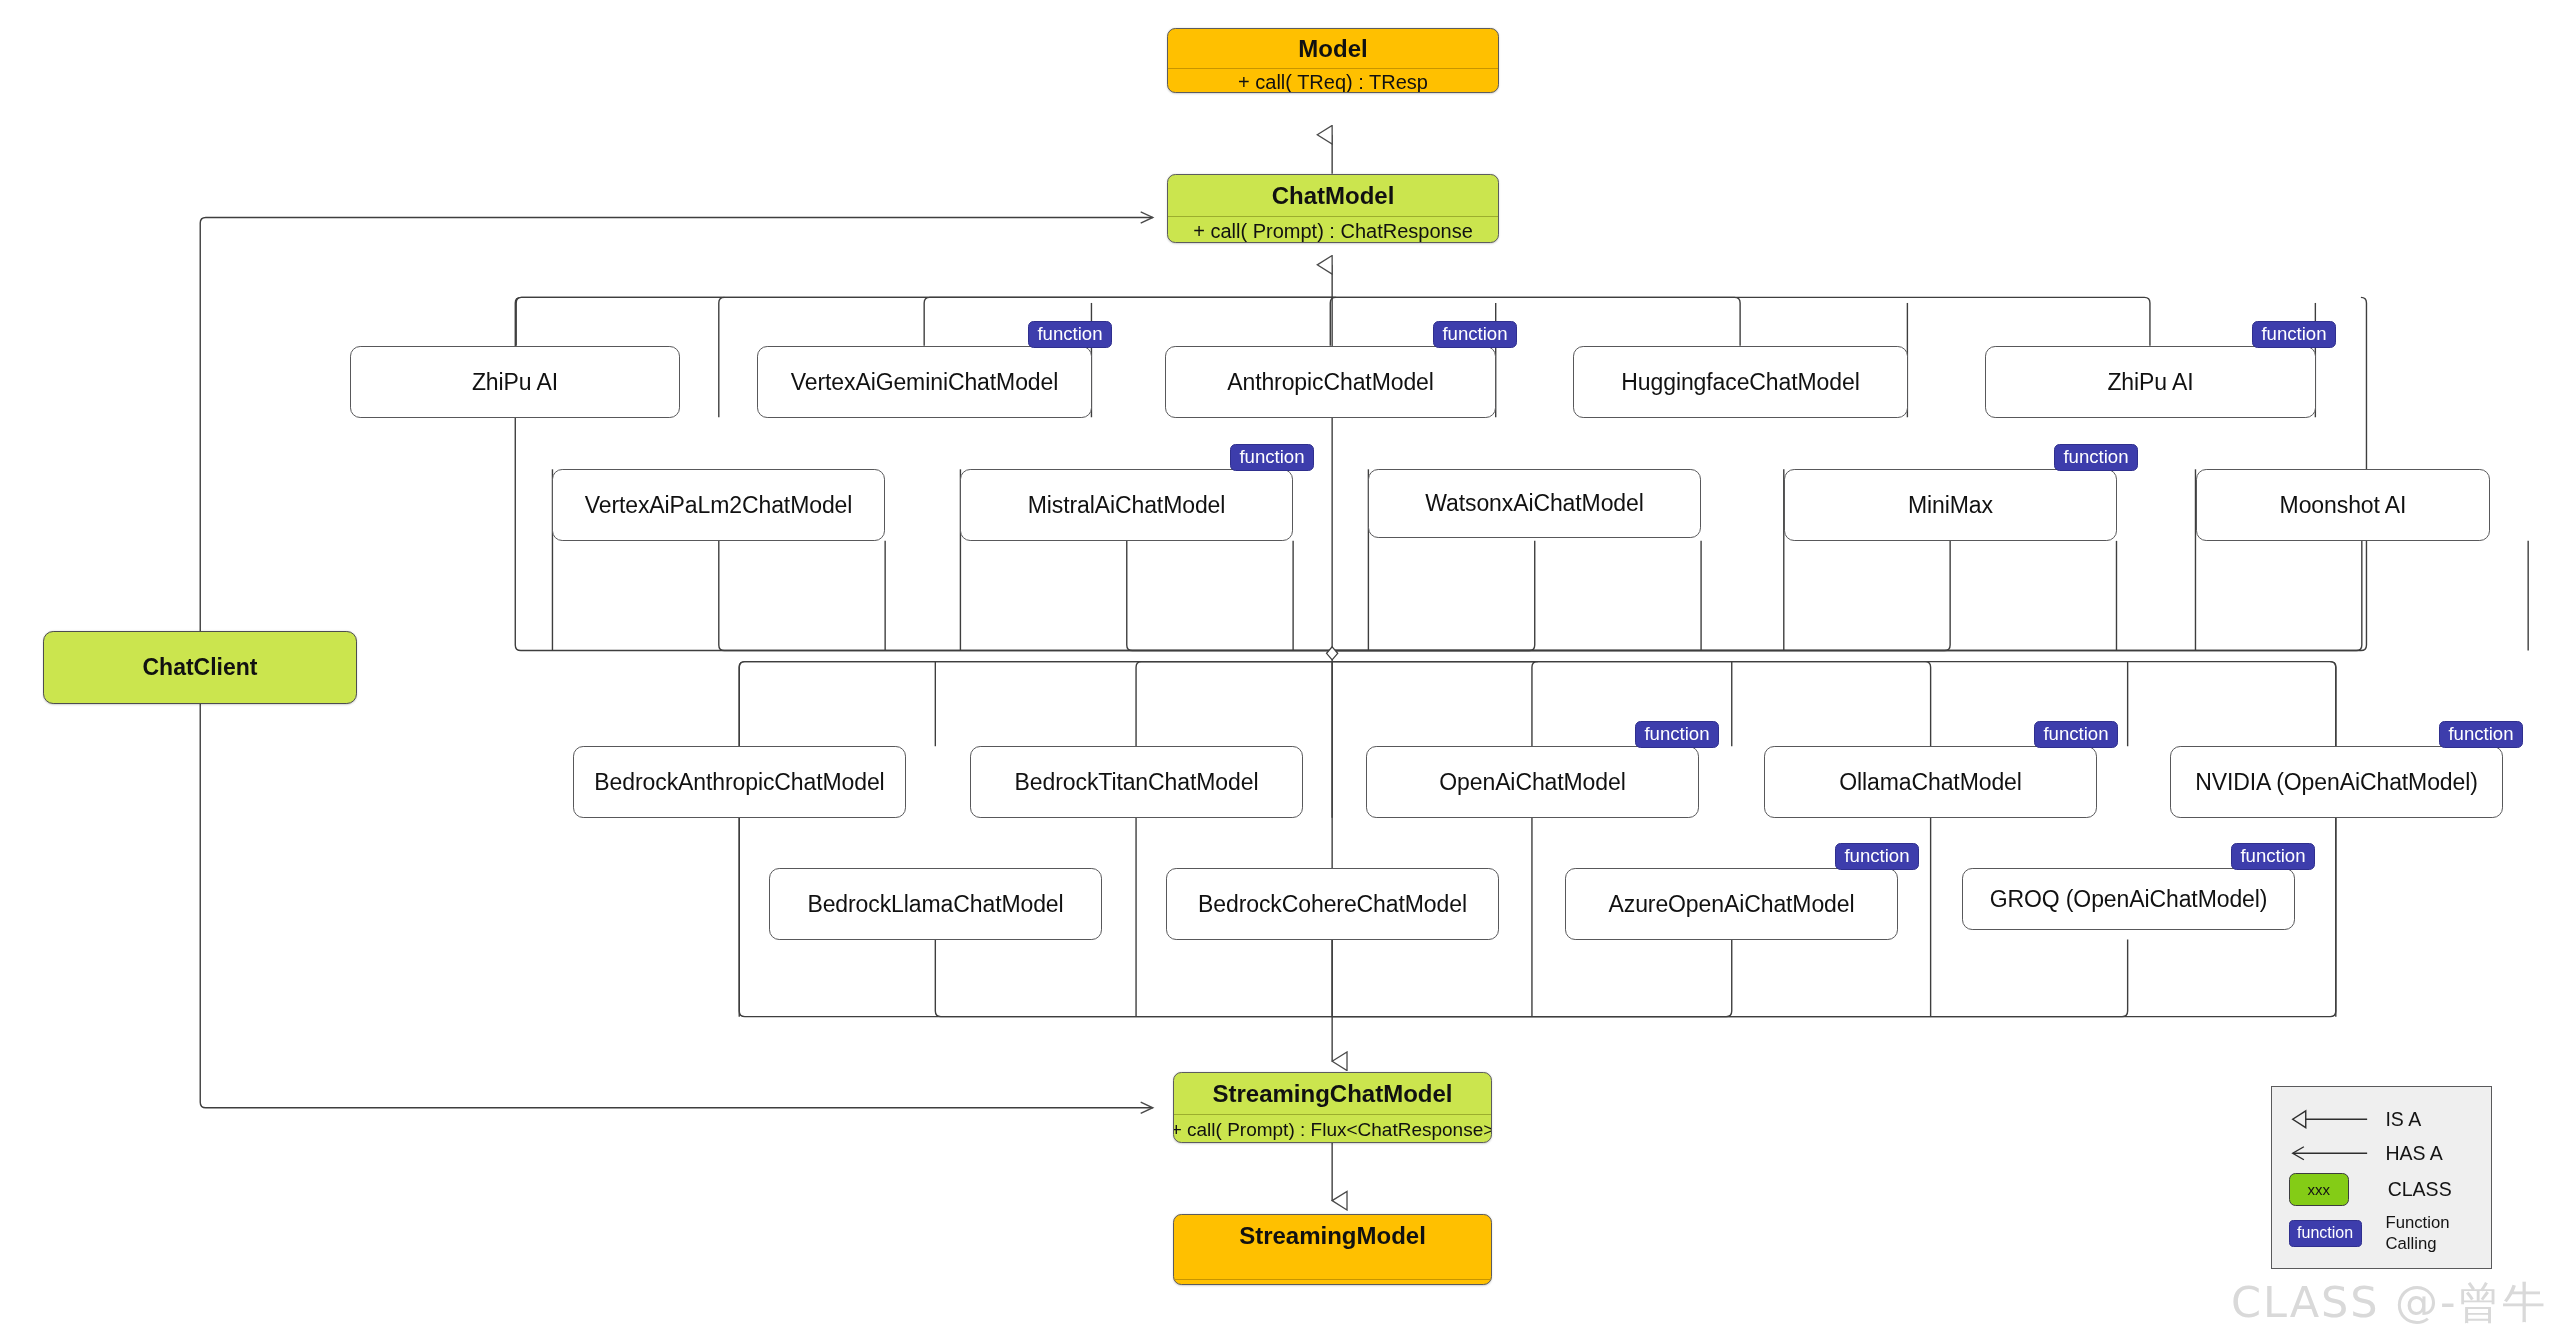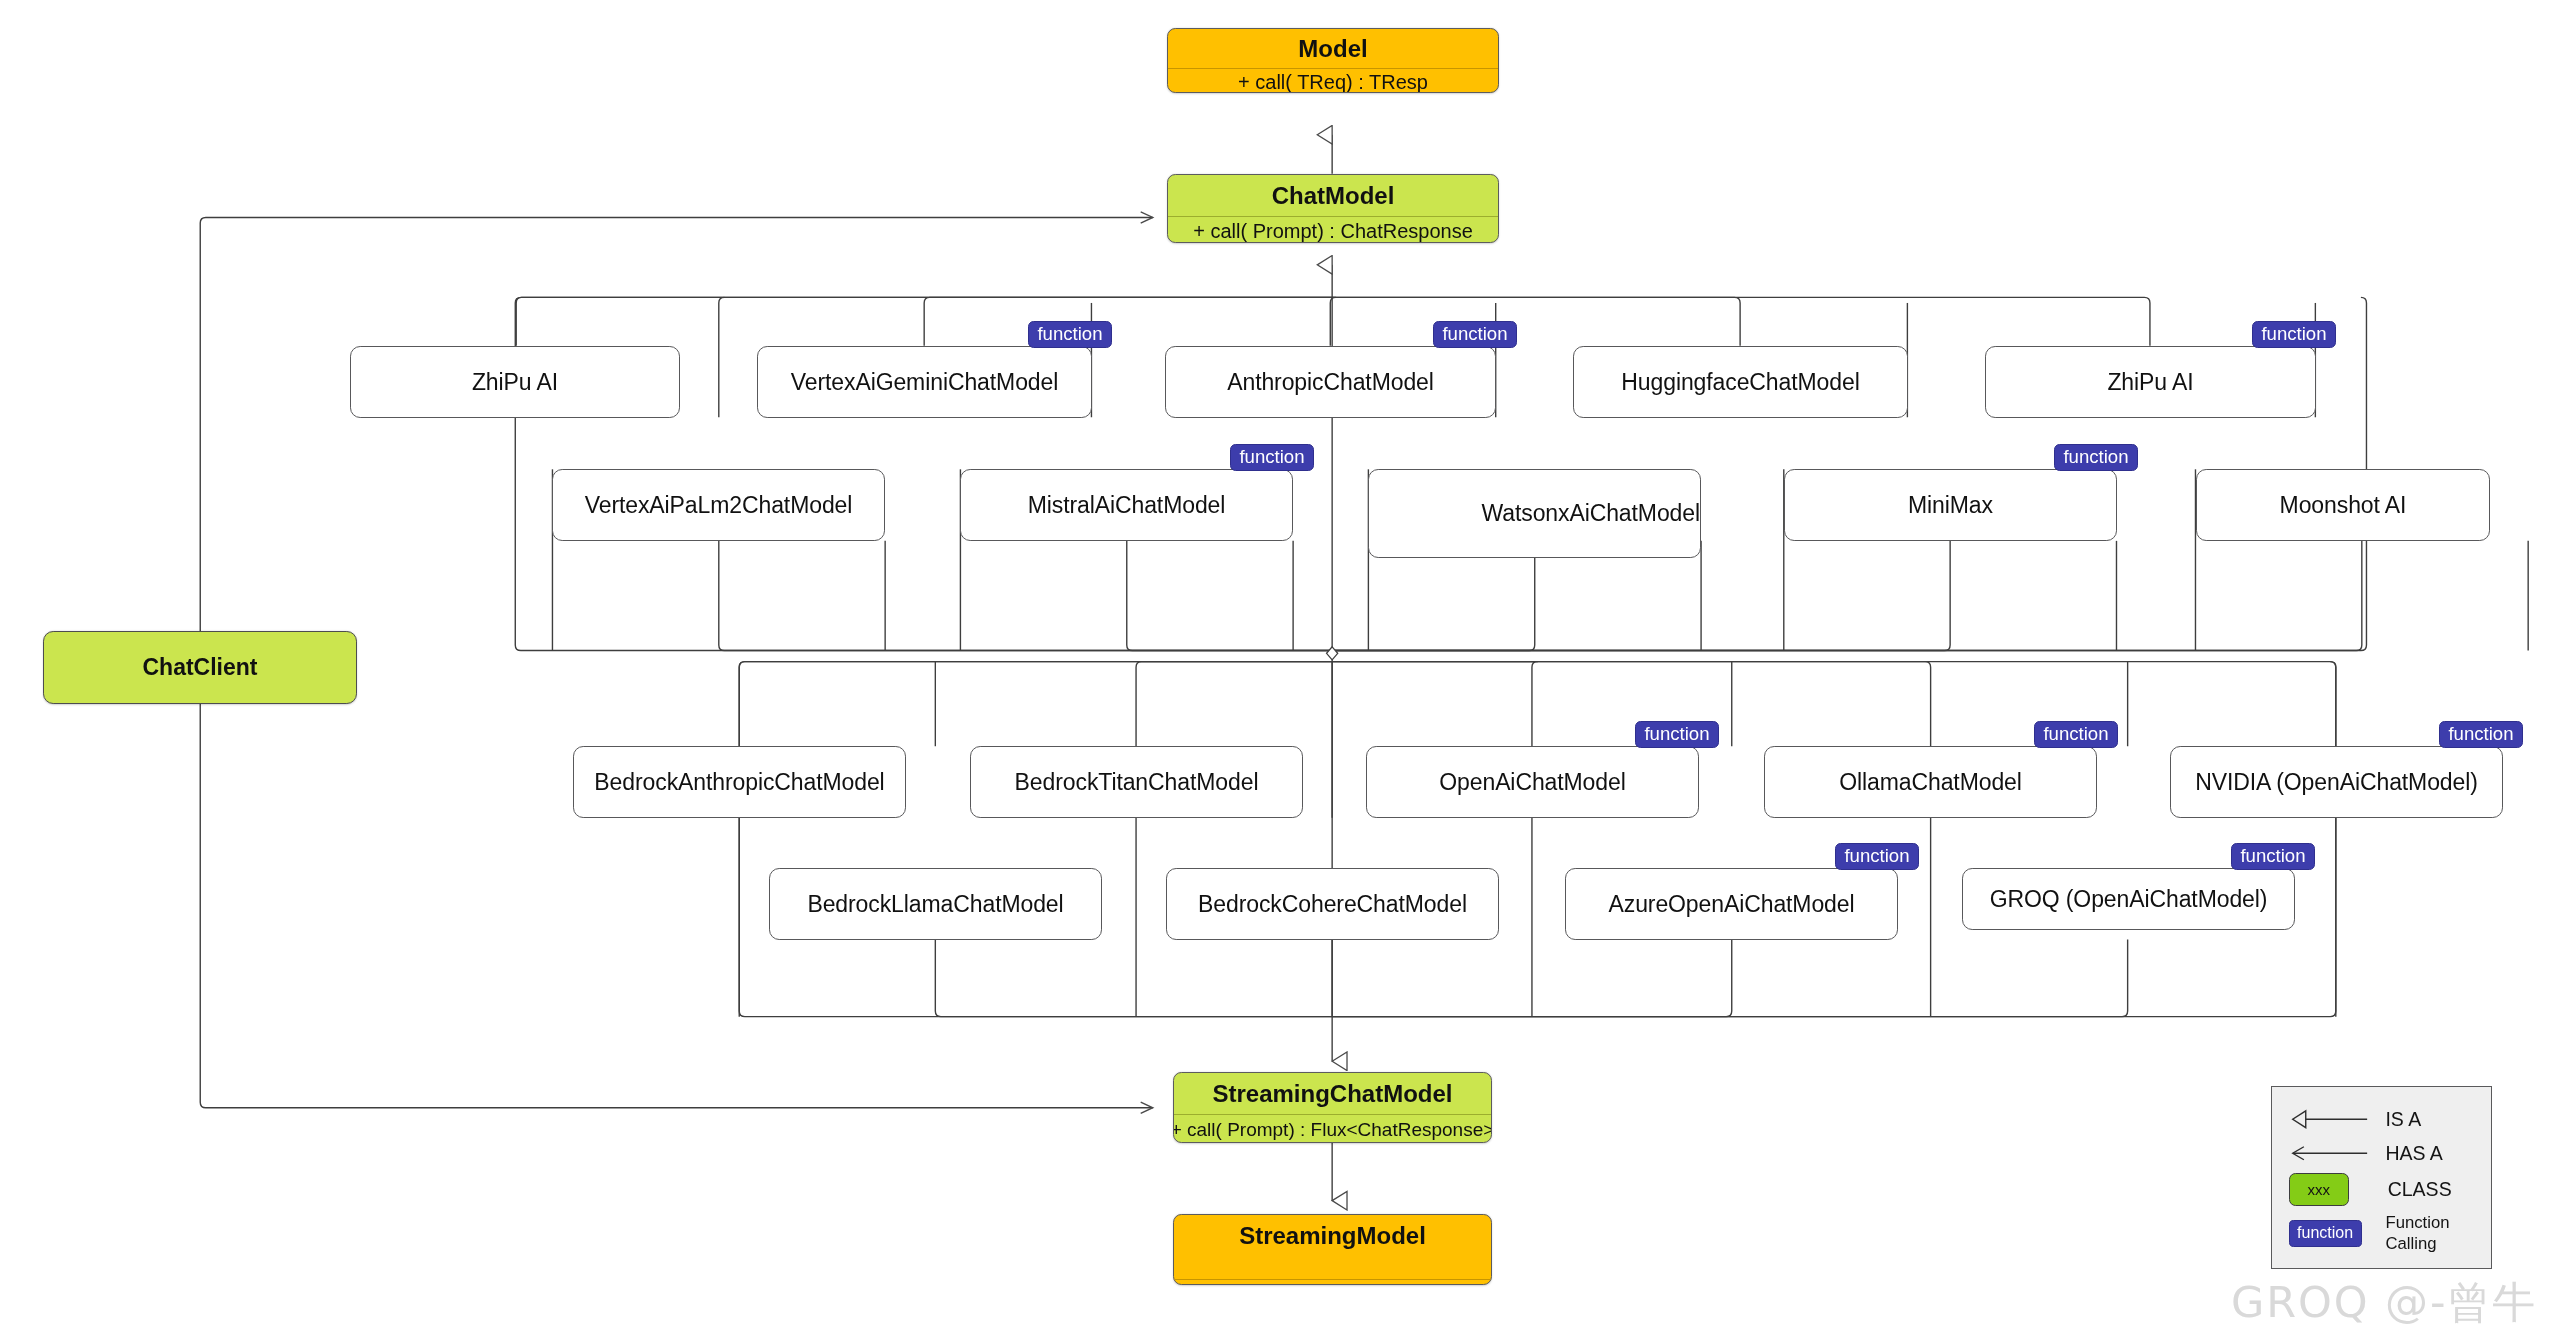--- a/index.html
+++ b/index.html
@@ -297,21 +297,21 @@
         <span>ZhiPu AI</span>
       </div>
       <div class="fbadge" style="left: 2252px; top: 321px;">function</div>
       <div class="node" style="left: 552px; top: 469px; width: 333px; height: 72px;">
         <span>VertexAiPaLm2ChatModel</span>
       </div>
       <div class="node" style="left: 960px; top: 469px; width: 333px; height: 72px;">
         <span>MistralAiChatModel</span>
       </div>
       <div class="fbadge" style="left: 1230px; top: 444px;">function</div>
-      <div class="node" style="left: 1368px; top: 469px; width: 333px; height: 89px; justify-content: flex-end;">
+      <div class="node" style="left: 1368px; top: 469px; width: 333px; height: 69px;">
         <span>WatsonxAiChatModel</span>
       </div>
       <div class="node" style="left: 1784px; top: 469px; width: 333px; height: 72px;">
         <span>MiniMax</span>
       </div>
       <div class="fbadge" style="left: 2054px; top: 444px;">function</div>
       <div class="node" style="left: 2196px; top: 469px; width: 294px; height: 72px;">
         <span>Moonshot AI</span>
       </div>
       <div class="node" style="left: 573px; top: 746px; width: 333px; height: 72px;">
@@ -372,16 +372,16 @@
       </div>
       <span class="lglabel" style="margin-left:39px;">CLASS</span>
     </div>
 
     <div class="lgrow" style="left:16.7px;top:128px;width:201px;height:37px;">
       <span class="lgfn">function</span>
       <span class="lglabel small" style="margin-left:24px;width:97px;">Function Calling</span>
     </div>
   </div>
 
-  <div id="watermark">GROQ @-曾牛</div>
+  <div id="watermark">CLASS @-曾牛</div>
 
 </div>
 
 
 </body></html>

